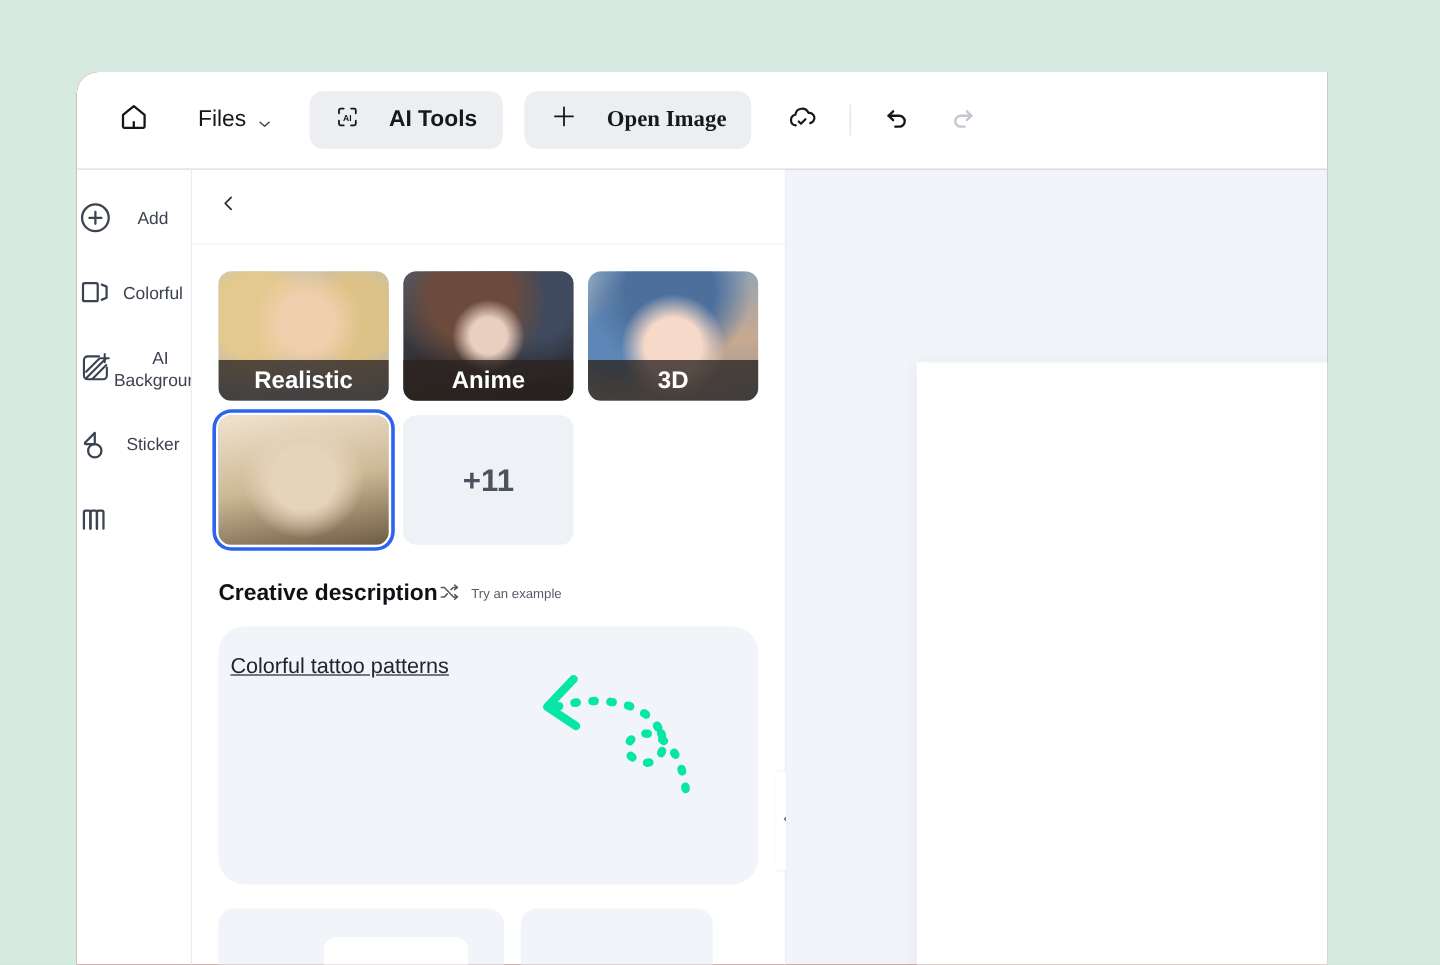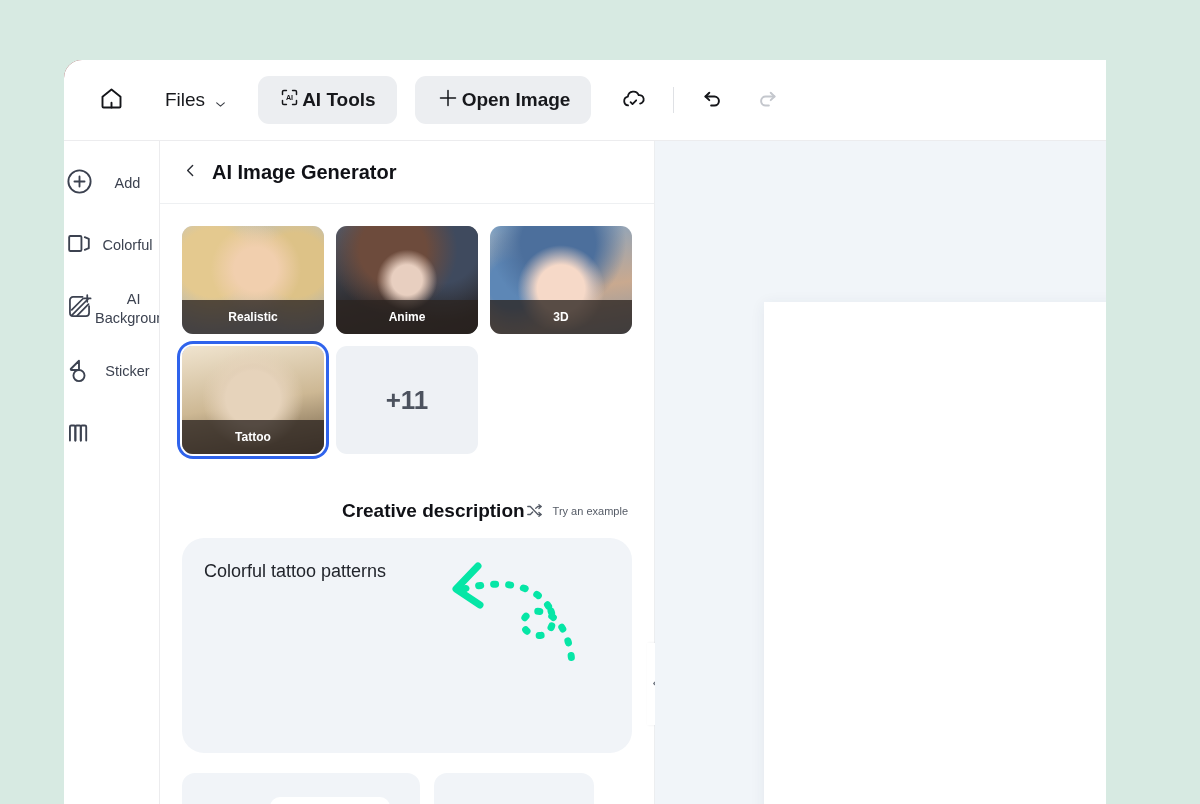--- a/index.html
+++ b/index.html
@@ -35,27 +35,27 @@
     border-radius: 10px;
   }
   .files-btn {
     display: flex; align-items: center; gap: 9px;
     height: 44px; padding: 0 14px; margin-left: 18px;
     border-radius: 10px;
     font-size: 19px; color: #17181c; font-weight: 400;
   }
   .chev-d { width: 12px; height: 12px; }
   .pill-btn {
-    display: flex; align-items: center; gap: 2px;
+    display: flex; align-items: center; gap: 24px;
     height: 48px; padding: 0 21px;
     background: #eceef1; border-radius: 11px;
     font-size: 19px; font-weight: 700; color: #17181c;
     margin-left: 18px;
   }
-  .pill-btn.wide { margin-left: 18px; }
+  .pill-btn.wide { margin-left: 18px; font-family: Liberation Serif, serif; }
   .cloud-btn { margin-left: 20px; }
   .tb-divider {
     width: 1px; height: 26px; background: #dfe1e5;
     margin: 0 18px;
   }
   .tb-undo, .tb-redo { width: 40px; height: 40px; display:flex; align-items:center; justify-content:center;}
 
   
   .rail {
     position: absolute; left: 0; top: 81px;
@@ -101,49 +101,50 @@
   .style-tile {
     position: relative;
     height: 108px; border-radius: 11px;
     overflow: hidden;
   }
   .style-tile .thumb { position: absolute; inset: 0; }
   .style-tile .cap {
     position: absolute; left: 0; right: 0; bottom: 0;
     height: 34px; line-height: 34px;
     background: rgba(44,36,32,0.78);
-    color: #ffffff; font-size: 12px; font-weight: 700;
+    color: #ffffff; font-size: 20px; font-weight: 700;
     text-align: center;
   }
   .style-tile.selected {
     box-shadow: 0 0 0 2px #ffffff, 0 0 0 5px #2f63ec;
   }
   .style-tile.more {
     background: #eef1f5;
     display: flex; align-items: center; justify-content: center;
     font-size: 26px; font-weight: 700; color: #4c525e;
   }
 
   .section-row {
-    display: flex; align-items: center; justify-content: flex-end;
-    margin-top: 46px; padding-right: 4px;
+    display: flex; align-items: center; justify-content: flex-start;
+    margin-top: 30px; padding-right: 4px;
   }
   .section-title { font-size: 19px; font-weight: 700; color: #101116; }
   .try-example {
     display: flex; align-items: center; gap: 9px;
     font-size: 11px; color: #555b66;
   }
   .prompt-box {
     margin-top: 16px;
     height: 215px;
     background: #f1f4f8;
     border-radius: 22px;
-    padding: 20px 22px;
+    padding: 20px 10px;
     font-size: 18px; color: #22252c;
     line-height: 1.45;
+    text-decoration: underline;
   }
   .stub-row {
     display: flex; gap: 14px; margin-top: 20px;
   }
   .stub-card {
     background: #f1f4f8; border-radius: 13px; height: 70px;
     position: relative;
   }
   .stub-card.big { flex: 0 0 238px; }
   .stub-card.small { flex: 0 0 160px; }
@@ -317,21 +318,20 @@
     </div>
 
     <div class="panel">
 
       <div class="panel-head">
         <span>
           <svg width="17" height="17" viewBox="0 0 24 24" fill="none" stroke="#2b2e35" stroke-width="2" stroke-linecap="round" stroke-linejoin="round">
             <path d="M15 5l-7 7 7 7"></path>
           </svg>
         </span>
-        <span class="panel-title">AI Image Generator</span>
       </div>
 
       <div class="panel-body">
 
         <div class="style-grid">
 
           <div class="style-tile">
             <div class="thumb" style="background:
                    radial-gradient(circle at 52% 40%, #f1cfae 0 22%, rgba(241,207,174,0) 46%),
                    radial-gradient(circle at 22% 34%, #e4c98f 0 26%, rgba(228,201,143,0) 52%),
@@ -357,21 +357,20 @@
                    linear-gradient(170deg,#7fa3c6 0%,#c9a98f 60%,#8a96a4 100%);"></div>
             <div class="cap">3D</div>
           </div>
 
 
           <div class="style-tile selected">
             <div class="thumb" style="background:
                    radial-gradient(circle at 50% 48%, #e6d3bb 0 30%, rgba(230,211,187,0) 56%),
                    radial-gradient(circle at 50% 46%, #a89176 0 14%, rgba(168,145,118,0) 36%),
                    linear-gradient(170deg,#f0e4cf 0%,#cdb894 52%,#6d5b44 100%);"></div>
-            <div class="cap">Tattoo</div>
           </div>
 
           <div class="style-tile more">
             <span>+11</span>
           </div>
         </div>
 
         <div class="section-row">
           <span class="section-title">Creative description</span>
           <span class="try-example">

